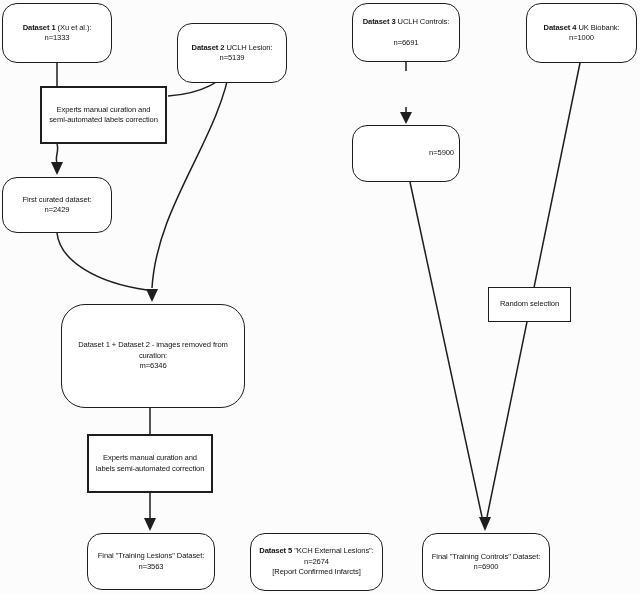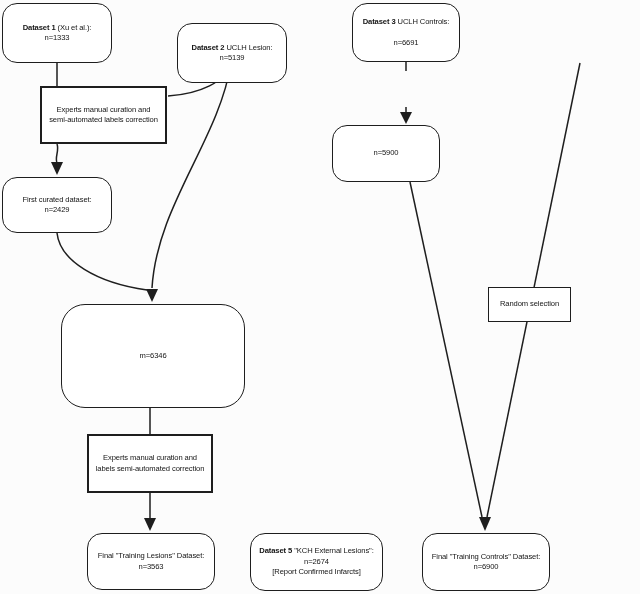--- a/index.html
+++ b/index.html
@@ -42,21 +42,21 @@
   .bold { font-weight: 700; }
 
   
   #node-dataset1      { left: 2px;   top: 3px;   width: 110px; height: 60px; }
   #node-dataset2      { left: 177px; top: 3px;   width: 110px; height: 60px; margin-top: 20px; }
   #node-dataset3      { left: 352px; top: 3px;   width: 108px; height: 59px; gap: 11px; }
   #node-dataset4      { left: 526px; top: 3px;   width: 111px; height: 60px; }
   #node-curation1     { left: 40px;  top: 86px;  width: 127px; height: 58px; }
   #node-curation3     { left: 367px; top: 71px;  width: 83px;  height: 36px; }
   #node-first-curated { left: 2px;   top: 177px; width: 110px; height: 56px; }
-  #node-n5900         { left: 332px; top: 125px; width: 108px; height: 57px; }
+  #node-n5900         { left: 352px; top: 125px; width: 108px; height: 57px; align-items: flex-end; }
   #node-random        { left: 488px; top: 287px; width: 83px;  height: 35px; }
   #node-merged        { left: 61px;  top: 304px; width: 184px; height: 104px; padding: 2px 12px; }
   #node-curation2     { left: 87px;  top: 434px; width: 126px; height: 59px; }
   #node-final-lesions { left: 87px;  top: 533px; width: 128px; height: 57px; }
   #node-dataset5      { left: 250px; top: 533px; width: 133px; height: 58px; }
   #node-final-controls{ left: 422px; top: 533px; width: 128px; height: 58px; }
 </style>
 </head>
 <body>
 
@@ -93,40 +93,45 @@
   <div class="node rounded" id="node-dataset2">
     <div><span class="bold">Dataset 2</span><span> UCLH Lesion:</span></div>
     <div>n=5139</div>
   </div>
 
   <div class="node rounded" id="node-dataset3">
     <div><span class="bold">Dataset 3</span><span> UCLH Controls:</span></div>
     <div>n=6691</div>
   </div>
 
+  <div class="node rounded" id="node-dataset4">
+    <div><span class="bold">Dataset 4</span><span> UK Biobank:</span></div>
+    <div>n=1000</div>
+  </div>
 
   <div class="node process" id="node-curation1">
     <div>Experts manual curation and semi-automated labels correction</div>
   </div>
 
 
   <div class="node rounded" id="node-first-curated">
     <div>First curated dataset:</div>
     <div>n=2429</div>
   </div>
 
   <div class="node rounded" id="node-n5900">
     <div>n=5900</div>
   </div>
 
   <div class="node process-thin" id="node-random">
     <div>Random selection</div>
   </div>
 
   <div class="node rounded-big" id="node-merged">
+    <div>Dataset 1 + Dataset 2 - images removed from curation:</div>
     <div>m=6346</div>
   </div>
 
   <div class="node process" id="node-curation2">
     <div>Experts manual curation and labels semi-automated correction</div>
   </div>
 
   <div class="node rounded" id="node-final-lesions">
     <div>Final "Training Lesions" Dataset:</div>
     <div>n=3563</div>

